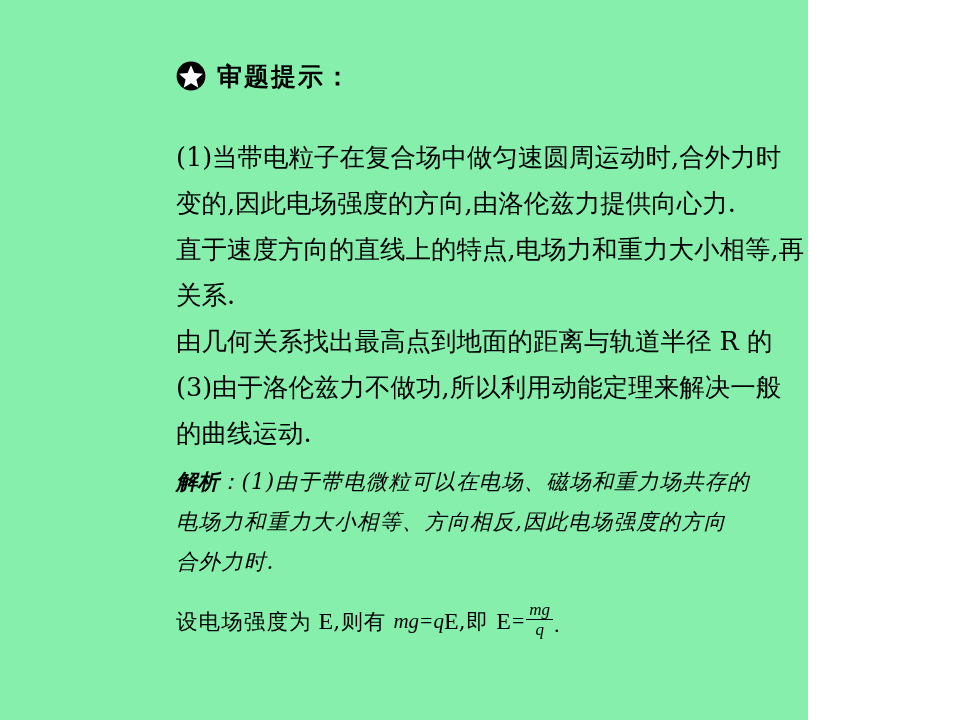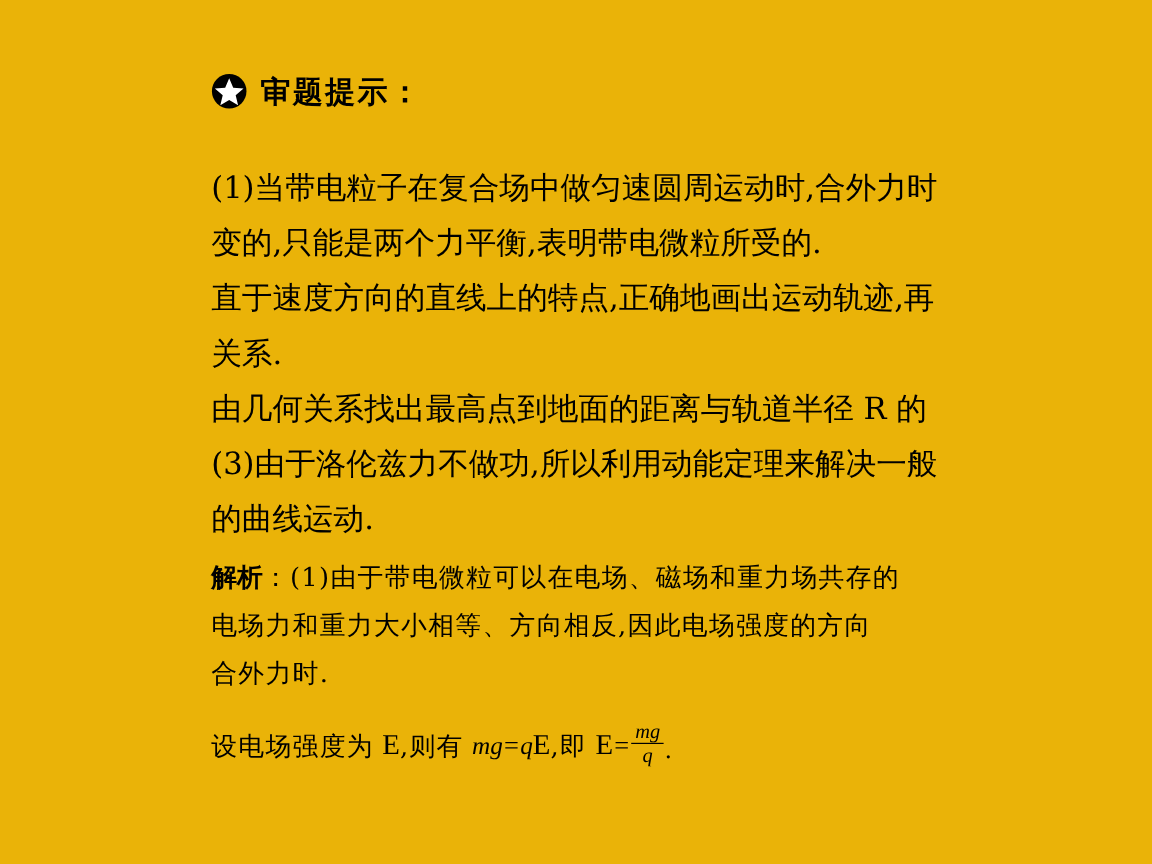--- a/index.html
+++ b/index.html
@@ -10,23 +10,23 @@
     width: 960px;
     height: 720px;
     background: #ffffff;
     font-family: "Liberation Serif", "DejaVu Serif", serif;
     color: #000000;
     overflow: hidden;
   }
 
   #page {
     position: relative;
-    width: 960px;
+    width: 808px;
     height: 720px;
-    background: #eab308;
+    background: #86efac;
   }
 
   .content {
     position: absolute;
     left: 176px;
     top: 54px;
     width: 640px;
   }
 
   
@@ -70,20 +70,21 @@
   .analysis-block {
     font-family: "DejaVu Serif", "Liberation Serif", serif;
     font-size: 21.5px;
     line-height: 40px;
     margin-top: 6px;
   }
   .analysis-block .ln {
     height: 40px;
     white-space: nowrap;
     letter-spacing: 1.1px;
+    font-style: italic;
   }
   .an-label {
     font-family: "DejaVu Sans", "Liberation Sans", sans-serif;
     font-weight: bold;
     letter-spacing: 0px;
   }
 
   
   .formula-line {
     margin-top: 16px;
@@ -161,22 +162,22 @@
     <div class="tip-header">
       <svg class="star-badge" viewBox="0 0 100 100">
         <circle cx="50" cy="50" r="48" fill="#000000"></circle>
         <polygon fill="#ffffff" points="50,14 61.2,40.4 89.8,42.6 68.0,61.3 74.7,89.2 50,74.1 25.3,89.2 32.0,61.3 10.2,42.6 38.8,40.4"></polygon>
       </svg>
       <span class="tip-title">审题提示：</span>
     </div>
 
     <div class="body-block">
       <div class="ln">(1)当带电粒子在复合场中做匀速圆周运动时,合外力时</div>
-      <div class="ln">变的,只能是两个力平衡,表明带电微粒所受的.</div>
-      <div class="ln">直于速度方向的直线上的特点,正确地画出运动轨迹,再</div>
+      <div class="ln">变的,因此电场强度的方向,由洛伦兹力提供向心力.</div>
+      <div class="ln">直于速度方向的直线上的特点,电场力和重力大小相等,再</div>
       <div class="ln">关系.</div>
       <div class="ln">由几何关系找出最高点到地面的距离与轨道半径 R 的</div>
       <div class="ln">(3)由于洛伦兹力不做功,所以利用动能定理来解决一般</div>
       <div class="ln">的曲线运动.</div>
     </div>
 
     <div class="analysis-block">
       <div class="ln"><span class="an-label">解析</span><span>：(1)由于带电微粒可以在电场、磁场和重力场共存的</span></div>
       <div class="ln">电场力和重力大小相等、方向相反,因此电场强度的方向</div>
       <div class="ln">合外力时.</div>

